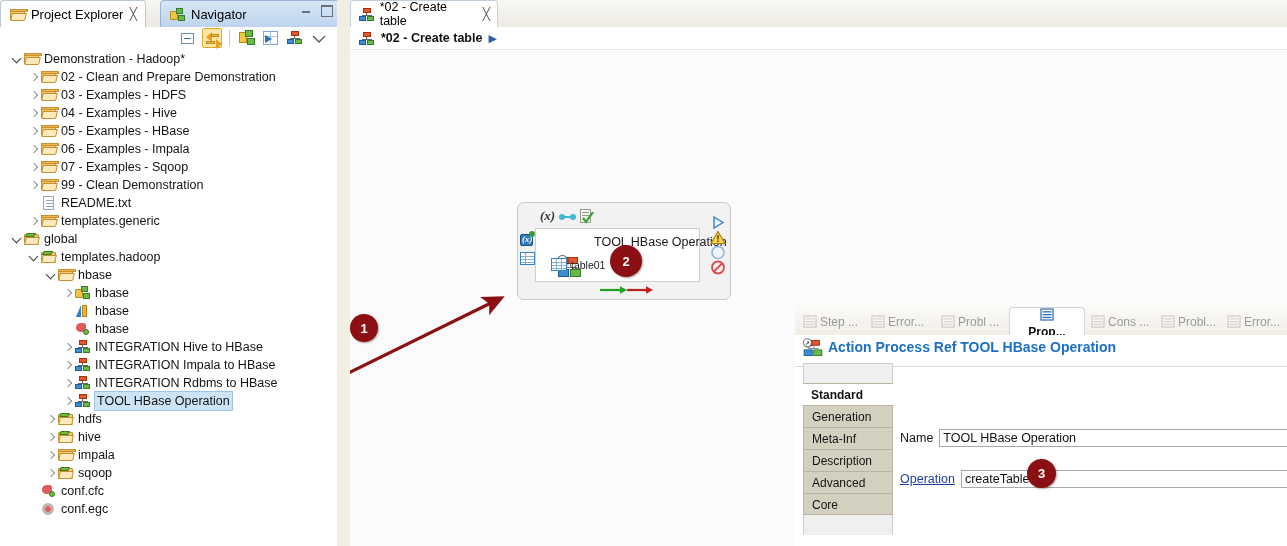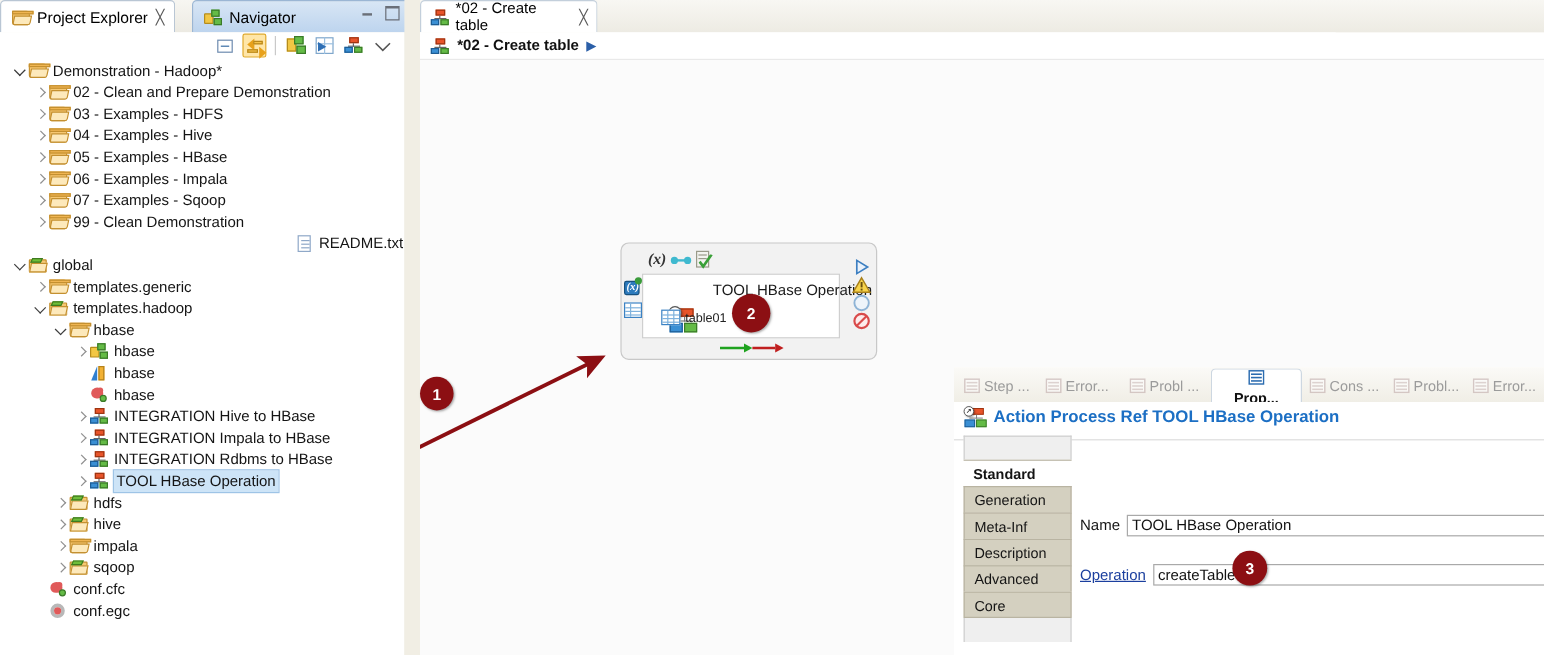--- a/index.html
+++ b/index.html
@@ -324,52 +324,52 @@
           <span class="arw r"></span>
           <span class="ico">
             <span class="ic-folder">
               <span class="bk"></span>
               <span class="fr"></span>
               <span class="tab"></span>
             </span>
           </span>
           <span class="lbl">99 - Clean Demonstration</span>
         </div>
-        <div class="row" style="padding-left: 27px; justify-content: flex-end;">
+        <div class="row" style="padding-left: 27px;">
           <span class="arw"></span>
           <span class="ico">
             <span class="ic-txt">
               <i style="top:3px"></i>
               <i style="top:6px"></i>
               <i style="top:9px"></i>
             </span>
           </span>
           <span class="lbl">README.txt</span>
         </div>
+        <div class="row" style="padding-left: 27px;">
+          <span class="arw r"></span>
+          <span class="ico">
+            <span class="ic-folder">
+              <span class="bk"></span>
+              <span class="fr"></span>
+              <span class="tab"></span>
+            </span>
+          </span>
+          <span class="lbl">templates.generic</span>
+        </div>
         <div class="row" style="padding-left: 10px;">
           <span class="arw d"></span>
           <span class="ico">
             <span class="ic-pkg">
               <span class="bk"></span>
               <span class="fr"></span>
               <span class="gr"></span>
             </span>
           </span>
           <span class="lbl">global</span>
-        </div>
-        <div class="row" style="padding-left: 27px;">
-          <span class="arw r"></span>
-          <span class="ico">
-            <span class="ic-folder">
-              <span class="bk"></span>
-              <span class="fr"></span>
-              <span class="tab"></span>
-            </span>
-          </span>
-          <span class="lbl">templates.generic</span>
         </div>
         <div class="row" style="padding-left: 27px;">
           <span class="arw d"></span>
           <span class="ico">
             <span class="ic-pkg">
               <span class="bk"></span>
               <span class="fr"></span>
               <span class="gr"></span>
             </span>
           </span>

